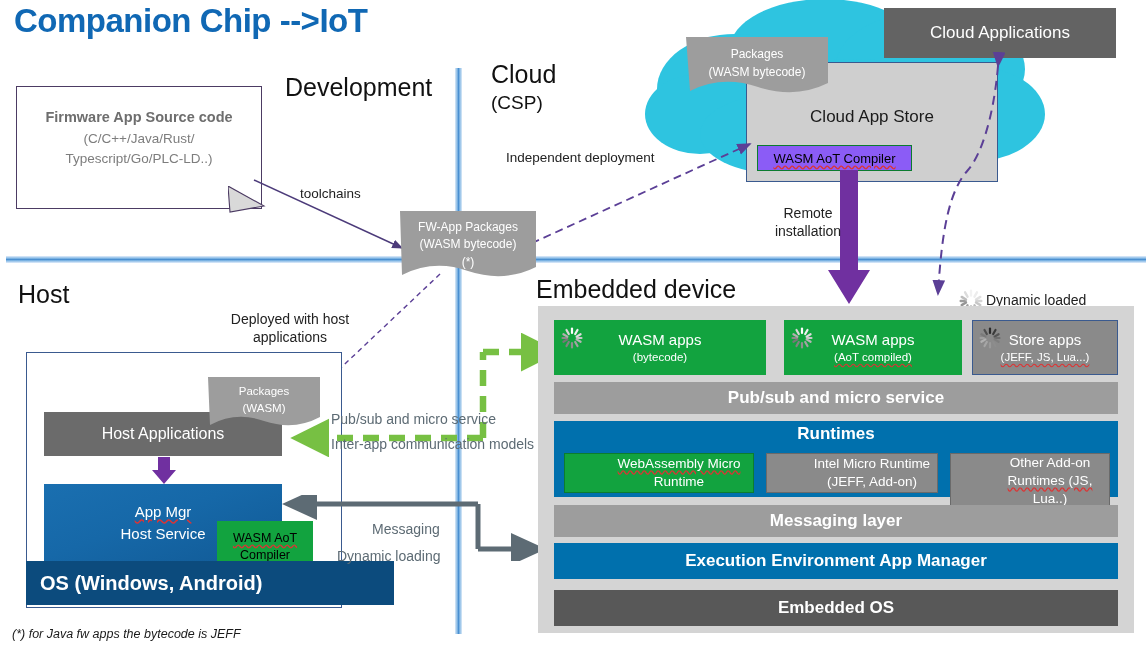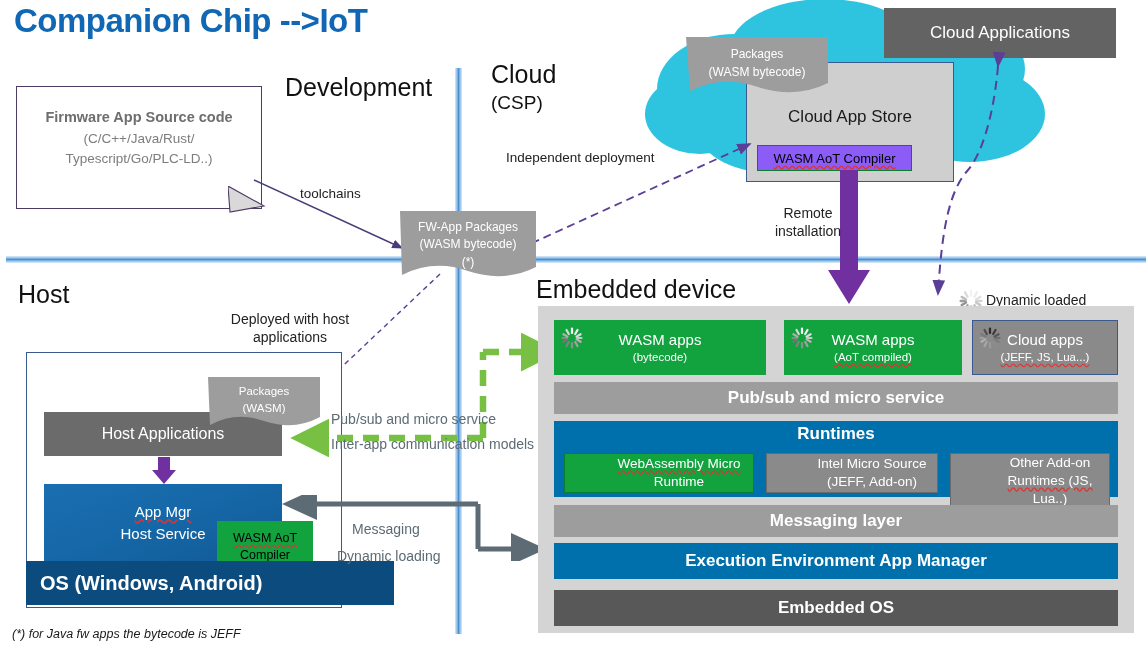--- a/index.html
+++ b/index.html
@@ -21,21 +21,21 @@
   .region-sub{font-size:19px;color:#111;}
 
   
   #src-box{left:16px;top:86px;width:246px;height:123px;border:1.3px solid #4c3b63;background:#fff;}
   #src-box .t1{font-size:14.5px;font-weight:bold;color:#6e6e6e;text-align:center;margin-top:22px;}
   #src-box .t2{font-size:13.5px;color:#7d7d7d;text-align:center;line-height:1.45;margin-top:4px;}
   .pkg-wrap{position:absolute;}
 
   
   .cloud-svg{position:absolute;left:640px;top:-6px;}
-  #cloud-app-store{left:746px;top:62px;width:208px;height:120px;background:#cfcfcf;border:1.2px solid #3a5a8f;}
+  #cloud-app-store{left:746px;top:62px;width:252px;height:120px;background:#cfcfcf;border:1.2px solid #3a5a8f;}
   #cloud-app-store .cas-title{font-size:17px;color:#1a1a1a;text-align:center;margin-top:44px;}
   #wasm-aot-cloud{left:757px;top:145px;width:155px;height:26px;background:#8b5cf6;
      border:1px solid #0c7c2f;color:#000;font-size:13px;display:flex;align-items:center;justify-content:center;}
   #cloud-applications{left:884px;top:8px;width:232px;height:50px;background:#636363;
      color:#fff;font-size:17px;display:flex;align-items:center;justify-content:center;}
 
   
   .note{font-size:13.5px;color:#222;white-space:nowrap;}
   .note-gray{font-size:14px;color:#5d6b74;white-space:nowrap;}
   .note-c{font-size:14px;color:#222;text-align:center;line-height:1.3;}
@@ -278,21 +278,21 @@
         </marker>
       <marker id="gy-r" markerWidth="8" markerHeight="8" refX="5" refY="3.2" orient="auto">
         <path d="M0,0 L7,3.2 L0,6.4 z" fill="#5d6b74"></path>
         </marker>
     </defs>
     <path d="M200,9 L14,9" fill="none" stroke="#5d6b74" stroke-width="5" marker-end="url(#gy-l)"></path>
     <path d="M200,9 L200,54" fill="none" stroke="#5d6b74" stroke-width="5"></path>
     <path d="M200,54 L258,54" fill="none" stroke="#5d6b74" stroke-width="5" marker-end="url(#gy-r)"></path>
   </svg>
   <div class="abs note-gray" style="left:337px;top:510px;margin-top:38px;">Dynamic loading</div>
-  <div class="abs note-gray" style="left:352px;top:521px;">Messaging</div>
+  <div class="abs note-gray" style="left:372px;top:521px;">Messaging</div>
 
   <div class="abs" id="dev-panel"></div>
 
   <div class="abs appbox" style="left:554px;top:320px;width:212px;height:55px;display:flex;flex-direction:column;align-items:center;justify-content:center;line-height:1.3;">
     <div class="l1">WASM apps</div>
     <div class="l2">(bytecode)</div>
   </div>
   <div class="abs" style="left:560px;top:326px;width:24px;height:24px;">
     <svg width="24" height="24" viewBox="0 0 24 24">
         <g stroke-linecap="round">
@@ -329,21 +329,21 @@
       <line x1="6.5" y1="20" x2="8.8" y2="16" stroke="#828282" stroke-width="2.2"></line>
       <line x1="3.4" y1="15.8" x2="7.4" y2="13.4" stroke="#767676" stroke-width="2.2"></line>
       <line x1="2.5" y1="12" x2="7" y2="12" stroke="#8a8a8a" stroke-width="2.2"></line>
       <line x1="3.4" y1="8.2" x2="7.4" y2="10.6" stroke="#b0b0b0" stroke-width="2.2"></line>
       <line x1="6.5" y1="4" x2="8.8" y2="8" stroke="#d8d8d8" stroke-width="2.2"></line>
     </g>
       </svg>
   </div>
 
   <div class="abs appbox app-gray" style="left:972px;top:320px;width:146px;height:55px;display:flex;flex-direction:column;align-items:center;justify-content:center;line-height:1.3;">
-    <div class="l1">Cloud apps</div>
+    <div class="l1">Store apps</div>
     <div class="l2"><span class="u-wav">(JEFF, JS, Lua...)</span></div>
   </div>
   <div class="abs" style="left:978px;top:326px;width:24px;height:24px;">
     <svg width="24" height="24" viewBox="0 0 24 24">
         <g stroke-linecap="round">
       <line x1="12" y1="2.5" x2="12" y2="7" stroke="#2b2b2b" stroke-width="2.2"></line>
       <line x1="17.5" y1="4" x2="15.2" y2="8" stroke="#3b3b3b" stroke-width="2.2"></line>
       <line x1="20.6" y1="8.2" x2="16.6" y2="10.6" stroke="#555" stroke-width="2.2"></line>
       <line x1="21.5" y1="12" x2="17" y2="12" stroke="#6d6d6d" stroke-width="2.2"></line>
       <line x1="20.6" y1="15.8" x2="16.6" y2="13.4" stroke="#7d7d7d" stroke-width="2.2"></line>
@@ -363,21 +363,21 @@
   </div>
 
   <div class="abs" style="left:554px;top:421px;width:564px;height:76px;background:#0070AD;"></div>
   <div class="abs row" style="left:554px;top:421px;width:564px;height:26px;color:#fff;font-weight:bold;font-size:17px;">Runtimes</div>
 
   <div class="abs rtbox rt-green" style="left:564px;top:453px;width:190px;height:40px;flex-direction:column;">
     <div><span class="u-wav">WebAssembly Micro</span></div>
     <div>Runtime</div>
   </div>
   <div class="abs rtbox rt-gray" style="left:766px;top:453px;width:172px;height:40px;flex-direction:column;">
-    <div>Intel Micro Source</div>
+    <div>Intel Micro Runtime</div>
     <div>(JEFF, Add-on)</div>
   </div>
   <div class="abs rtbox rt-gray" style="left:950px;top:453px;width:160px;height:56px;flex-direction:column;">
     <div>Other Add-on</div>
     <div><span class="u-wav">Runtimes (JS, Lua..)</span></div>
   </div>
 
   <div class="abs row bar-gray" style="left:554px;top:505px;width:564px;height:32px;">
     <span>Messaging layer</span>
   </div>

